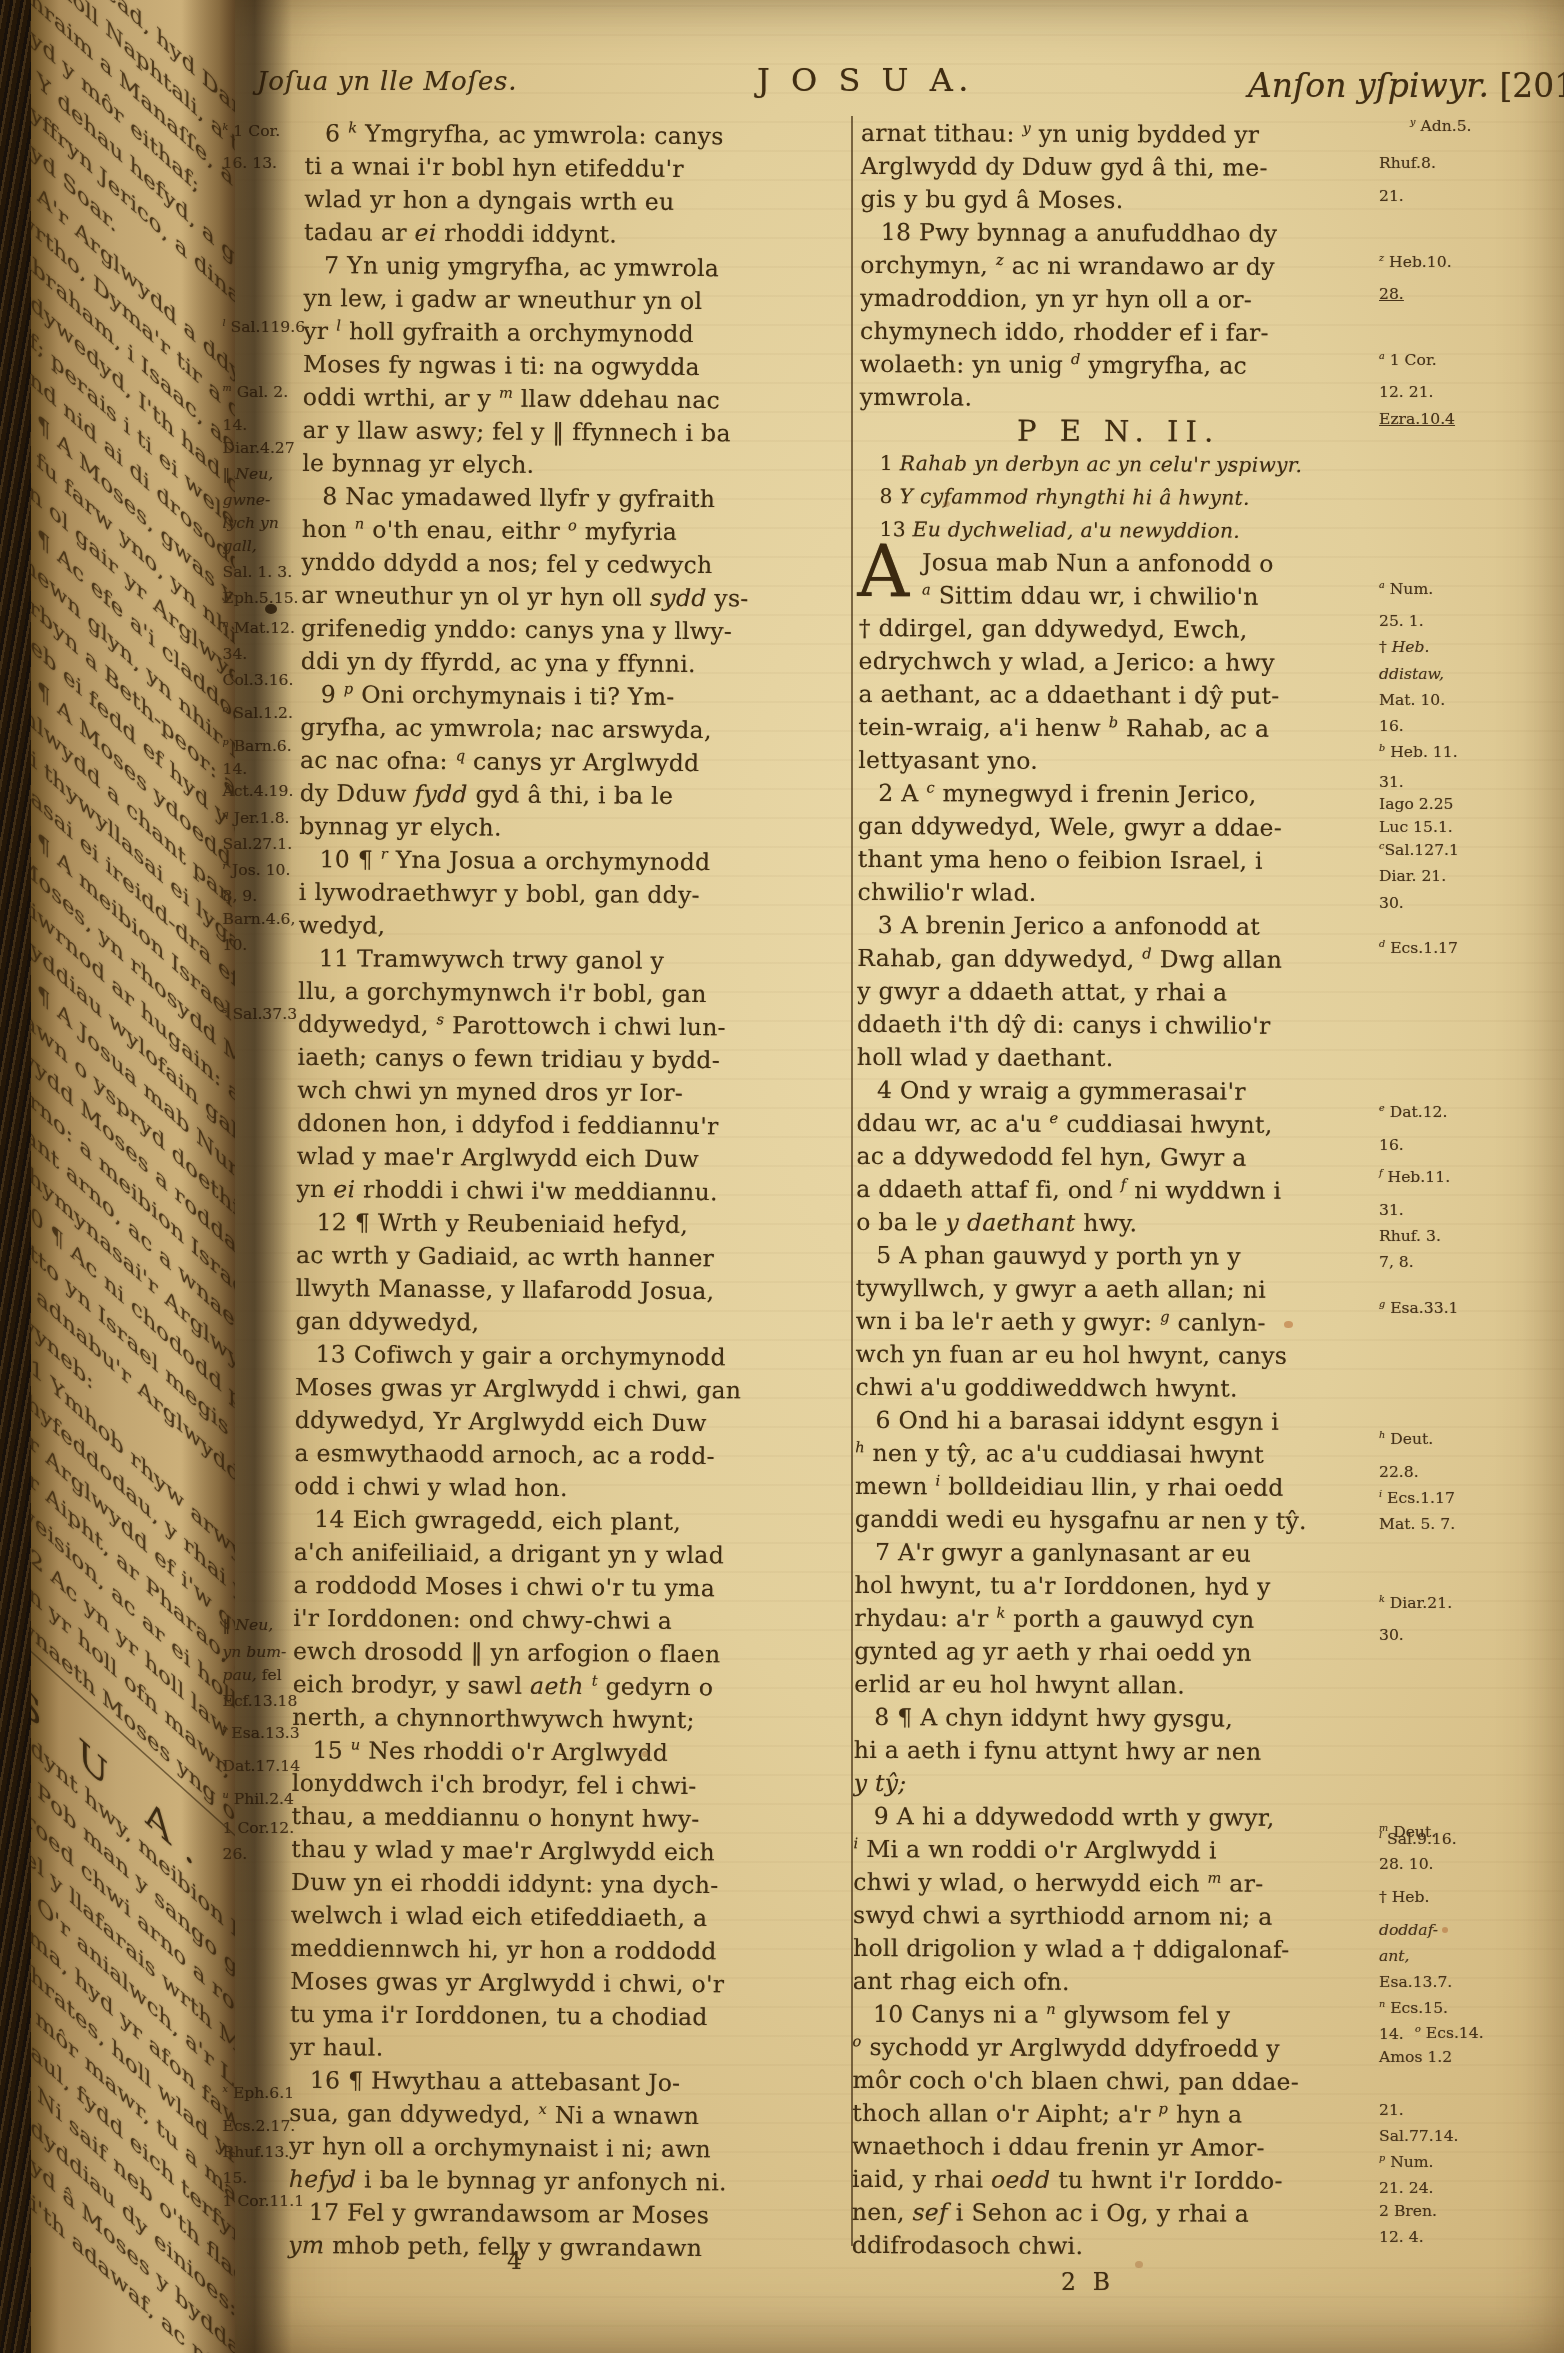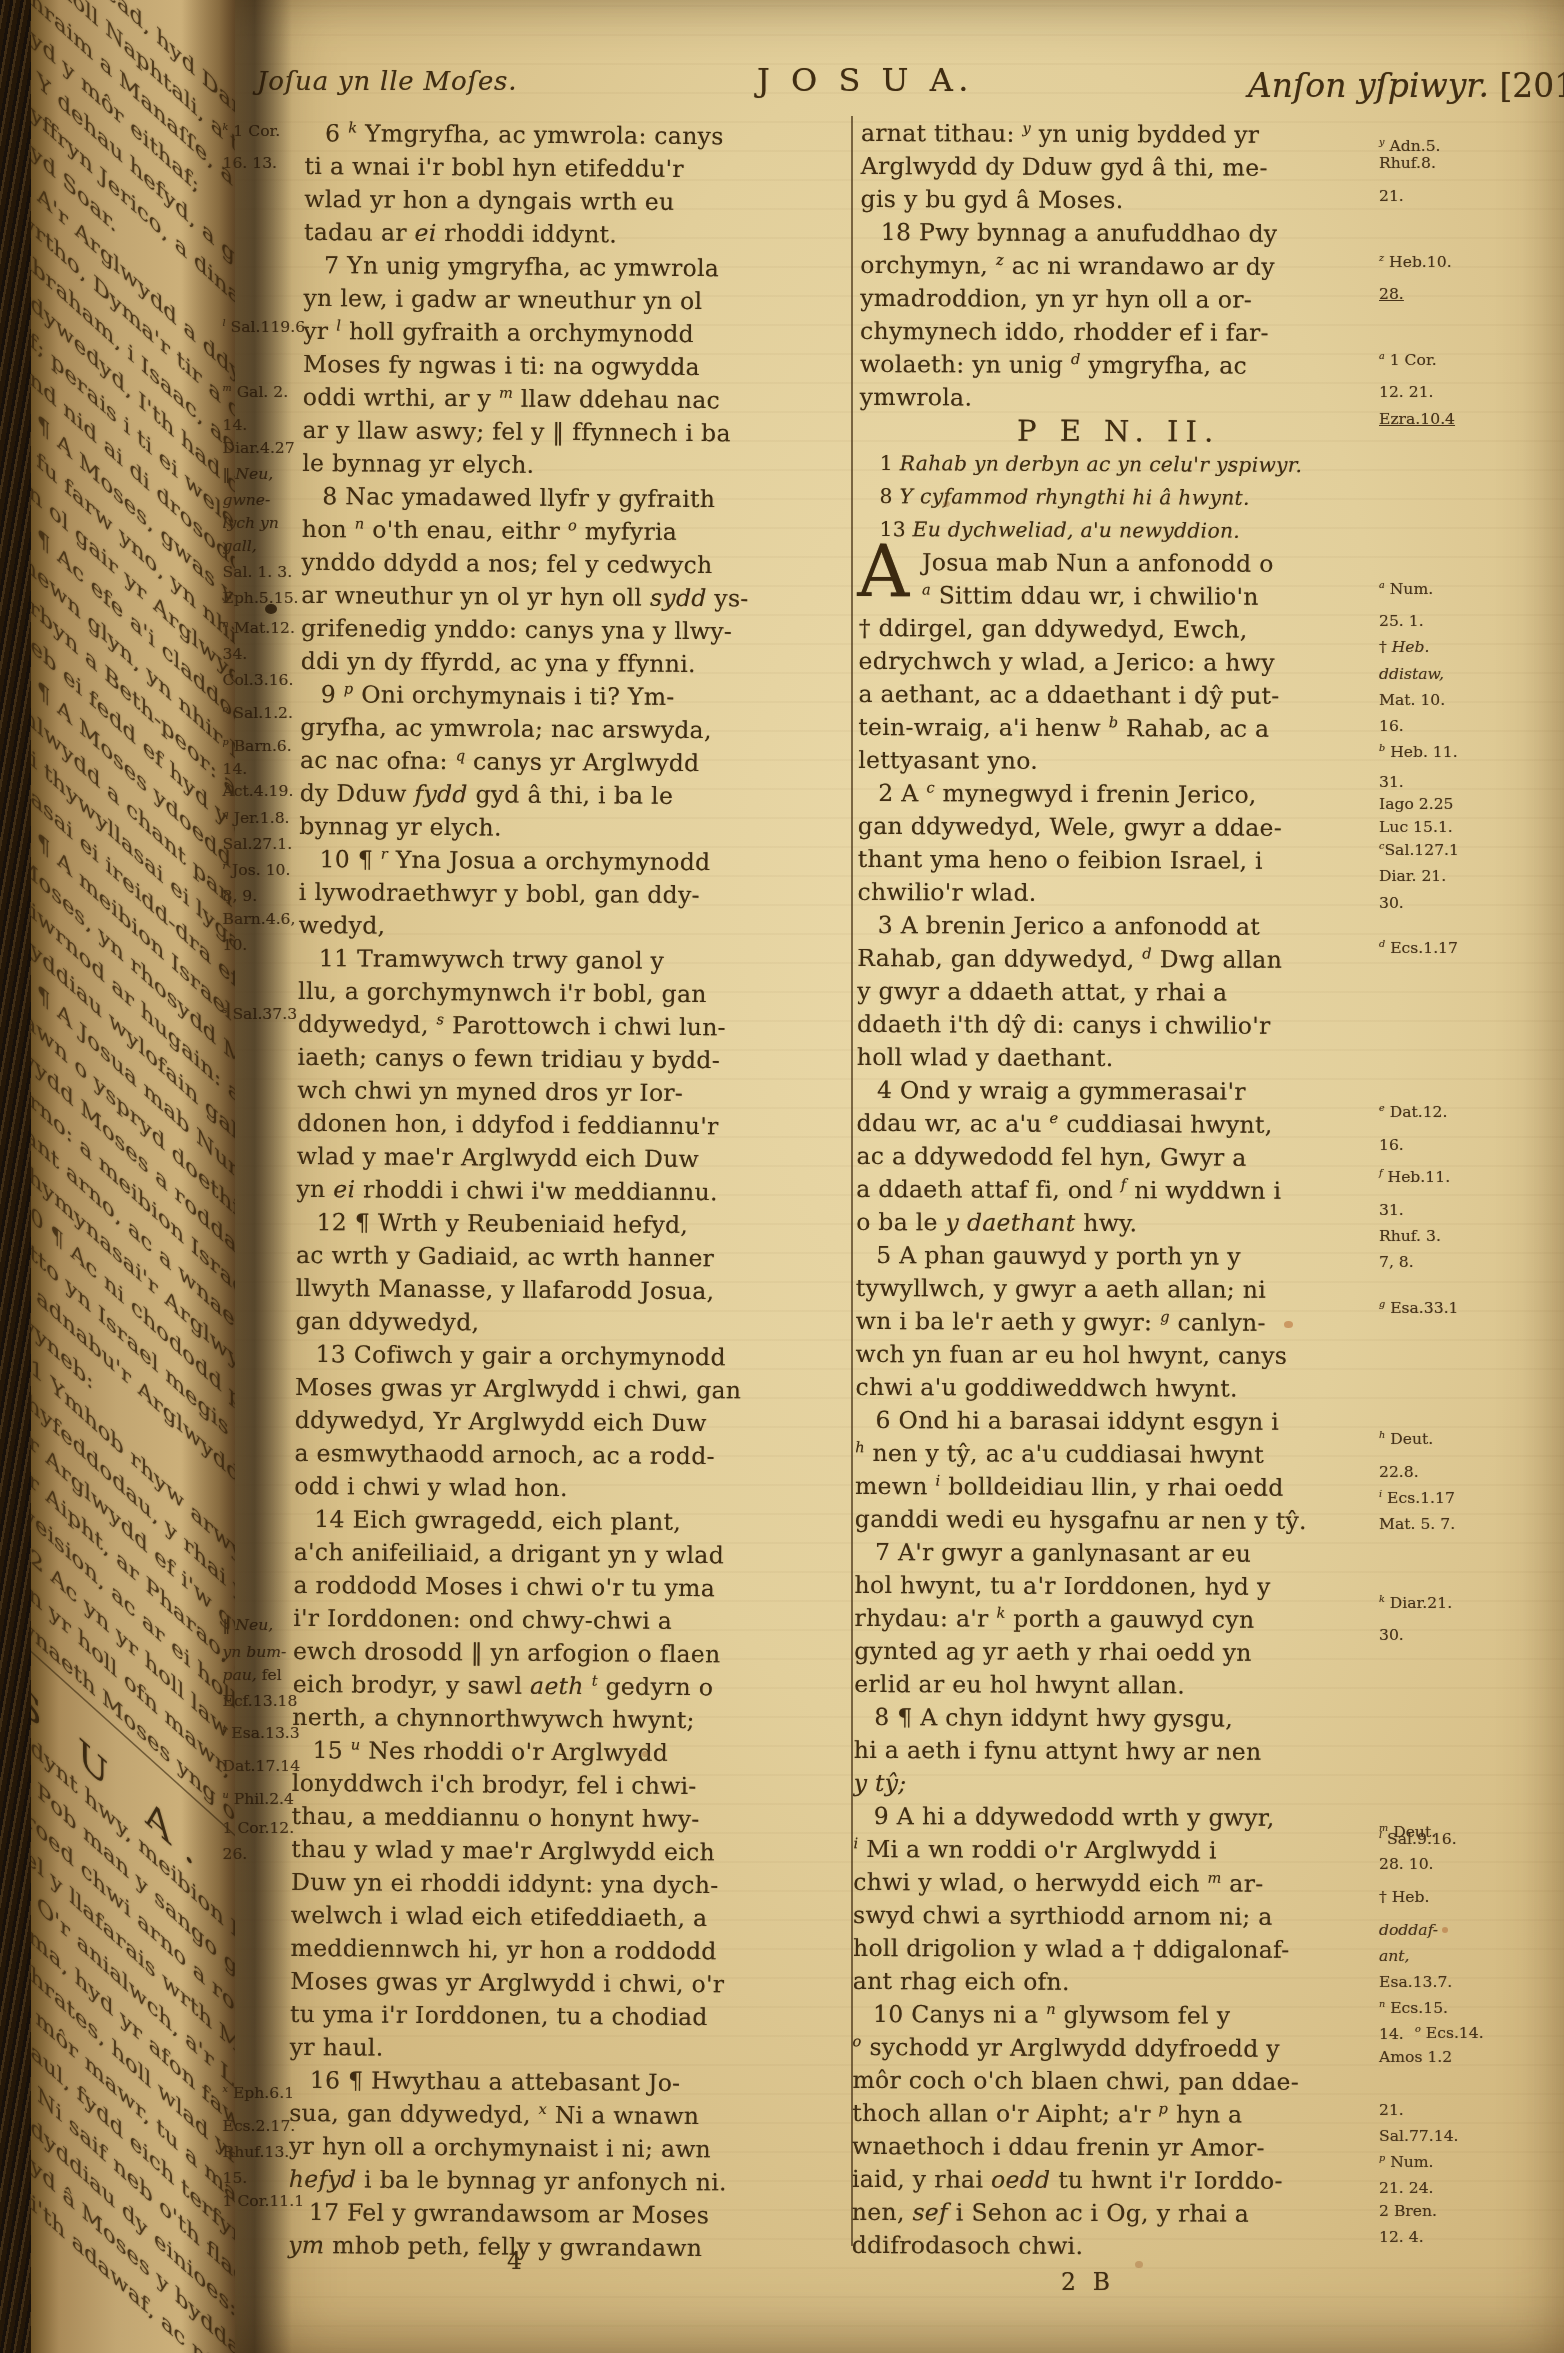--- a/index.html
+++ b/index.html
@@ -324,21 +324,21 @@
       <div class="line v">10 Canys ni a <sup>n</sup> glywsom fel y</div>
       <div class="line "><sup>o</sup> sychodd yr Arglwydd ddyfroedd y</div>
       <div class="line ">môr coch o'ch blaen chwi, pan ddae-</div>
       <div class="line ">thoch allan o'r Aipht; a'r <sup>p</sup> hyn a</div>
       <div class="line ">wnaethoch i ddau frenin yr Amor-</div>
       <div class="line ">iaid, y rhai <i>oedd</i> tu hwnt i'r Iorddo-</div>
       <div class="line ">nen, <i>sef</i> i Sehon ac i Og, y rhai a</div>
       <div class="line ">ddifrodasoch chwi.</div>
     </div>
   <div class="notes ink" id="notes-right">
-      <div class="note" style="top: 20px;"><sup>y</sup> Adn.5.</div>
+      <div class="note" style="top: 0; margin-left: 31px;"><sup>y</sup> Adn.5.</div>
       <div class="note" style="top: 37px;">Rhuf.8.</div>
       <div class="note" style="top: 70px;">21.</div>
       <div class="note" style="top: 136px;"><sup>z</sup> Heb.10.</div>
       <div class="note" style="top: 168px; text-decoration: underline;">28.</div>
       <div class="note" style="top: 234px;"><sup>a</sup> 1 Cor.</div>
       <div class="note" style="top: 266px;">12. 21.</div>
       <div class="note" style="top: 293px; text-decoration: underline;">Ezra.10.4</div>
       <div class="note" style="top: 463px;"><sup>a</sup> Num.</div>
       <div class="note" style="top: 495px;">25. 1.</div>
       <div class="note" style="top: 521px;">† <i>Heb.</i></div>

